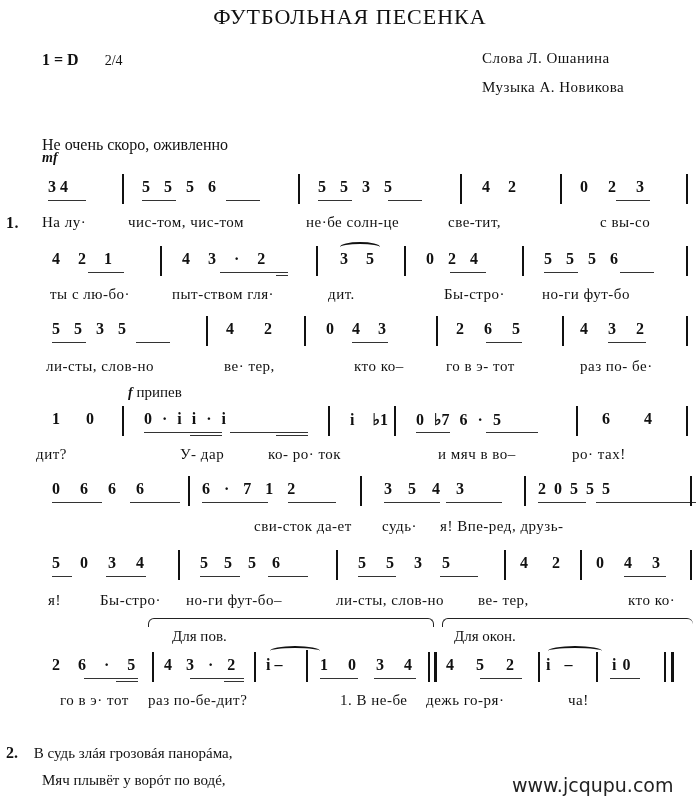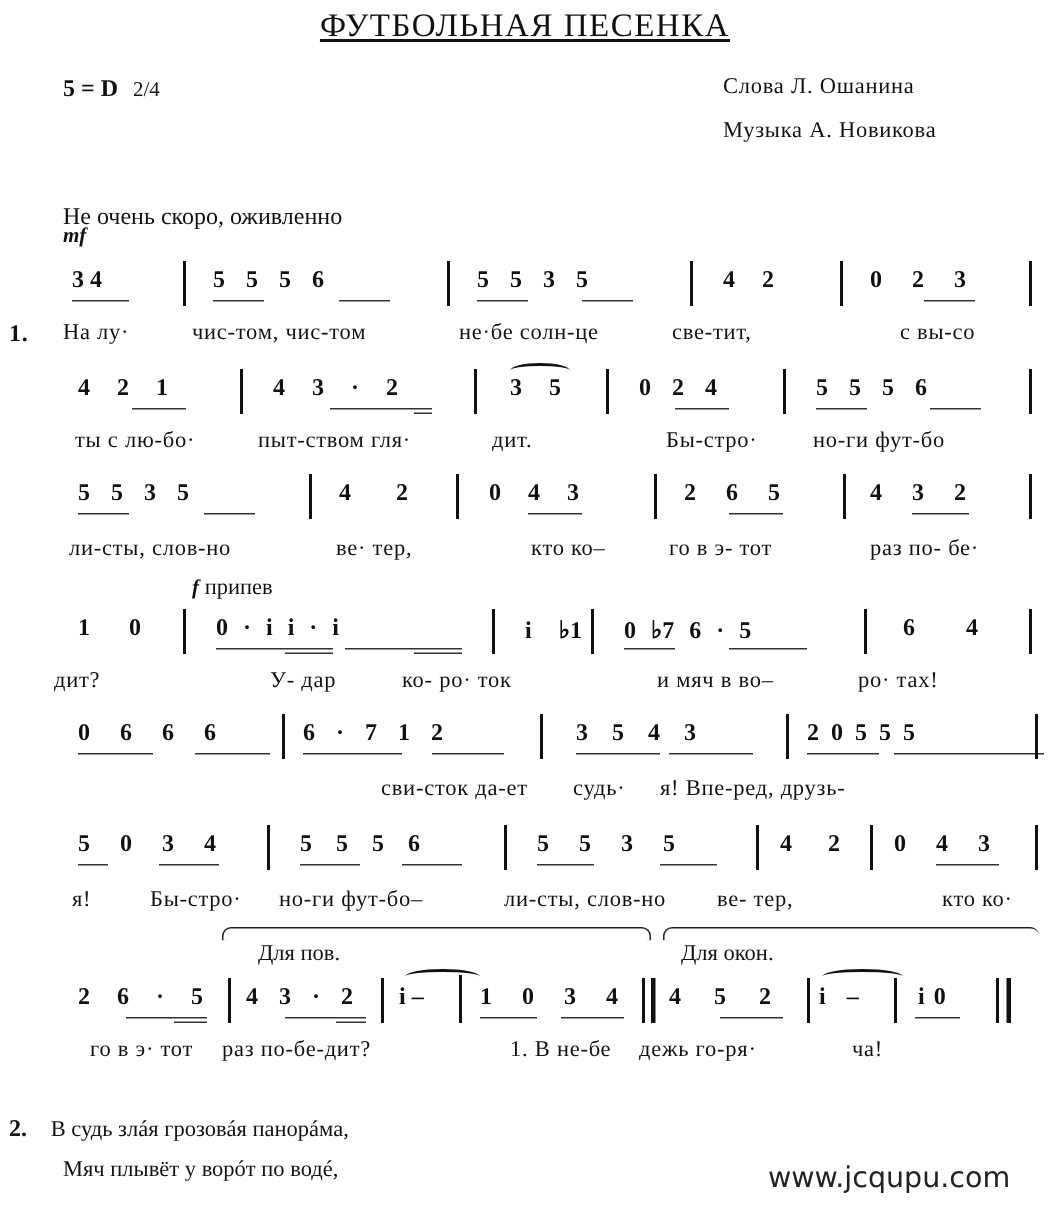--- a/index.html
+++ b/index.html
@@ -1,21 +1,21 @@
 <!DOCTYPE html>
 <html><head>
 <meta charset="utf-8">
 <style>
   html,body{margin:0;padding:0;background:#fff;}
   body{width:700px;height:806px;position:relative;overflow:hidden;color:#111;
        font-family:"Liberation Serif","DejaVu Serif",serif;}
   .abs{position:absolute;white-space:nowrap;}
-  .title{top:4px;left:0;width:700px;text-align:center;font-size:22px;letter-spacing:1px;font-family:"Liberation Serif",serif;text-decoration:underline;}
+  .title{top:4px;left:0;width:700px;text-align:center;font-size:22px;letter-spacing:1px;font-family:"Liberation Serif",serif;}
   .key{top:51px;left:42px;font-size:16px;font-weight:bold;}
-  .key .sig{font-weight:normal;margin-left:10px;font-size:14px;}
+  .key .sig{font-weight:normal;margin-left:26px;font-size:14px;}
   .credit{left:482px;font-size:15px;letter-spacing:0.5px;}
   .tempo{top:136px;left:42px;font-size:16px;}
   .dyn{font-size:14px;font-weight:bold;font-style:italic;}
   .row{left:30px;width:665px;height:30px;}
   .cell{position:absolute;top:0;font-size:16px;font-weight:bold;font-family:"Liberation Serif",serif;}
   .bar{position:absolute;top:-4px;width:2px;height:30px;background:#111;}
   .bar.dbl{width:5px;background:none;border-left:2px solid #111;border-right:3px solid #111;}
   .ul{position:absolute;height:1px;background:#333;top:22px;}
   .ul2{position:absolute;height:1px;background:#333;top:25px;}
   .lyr{position:absolute;font-size:15px;font-family:"Liberation Serif",serif;letter-spacing:0.5px;}
@@ -23,21 +23,21 @@
   .slur{position:absolute;border-top:2px solid #111;border-radius:50% 50% 0 0;height:8px;}
   .bracket{position:absolute;border-top:1.5px solid #222;height:8px;border-left:1.5px solid #222;border-right:1.5px solid #222;border-bottom:none;border-radius:6px 6px 0 0;}
   .watermark{font-family:"DejaVu Sans",sans-serif;font-size:19px;color:#222;}
   .verse2{font-size:15px;}
 </style>
 </head>
 <body>
 
 <div class="abs title">ФУТБОЛЬНАЯ ПЕСЕНКА</div>
 <div class="abs key">
-  <span>5 = D</span><span class="sig">2/4</span>
+  <span>1 = D</span><span class="sig">2/4</span>
 </div>
 <div class="abs credit" style="top:50px">Слова Л. Ошанина</div>
 <div class="abs credit" style="top:79px">Музыка А. Новикова</div>
 
 <div class="abs tempo">Не очень скоро, оживленно</div>
 <div class="abs dyn" style="top:150px;left:42px">mf</div>
 
 <div class="abs row" style="top:178px">
   <span class="cell" style="left:18px">3 4</span>
   <span class="ul" style="left:18px;width:38px"></span>

